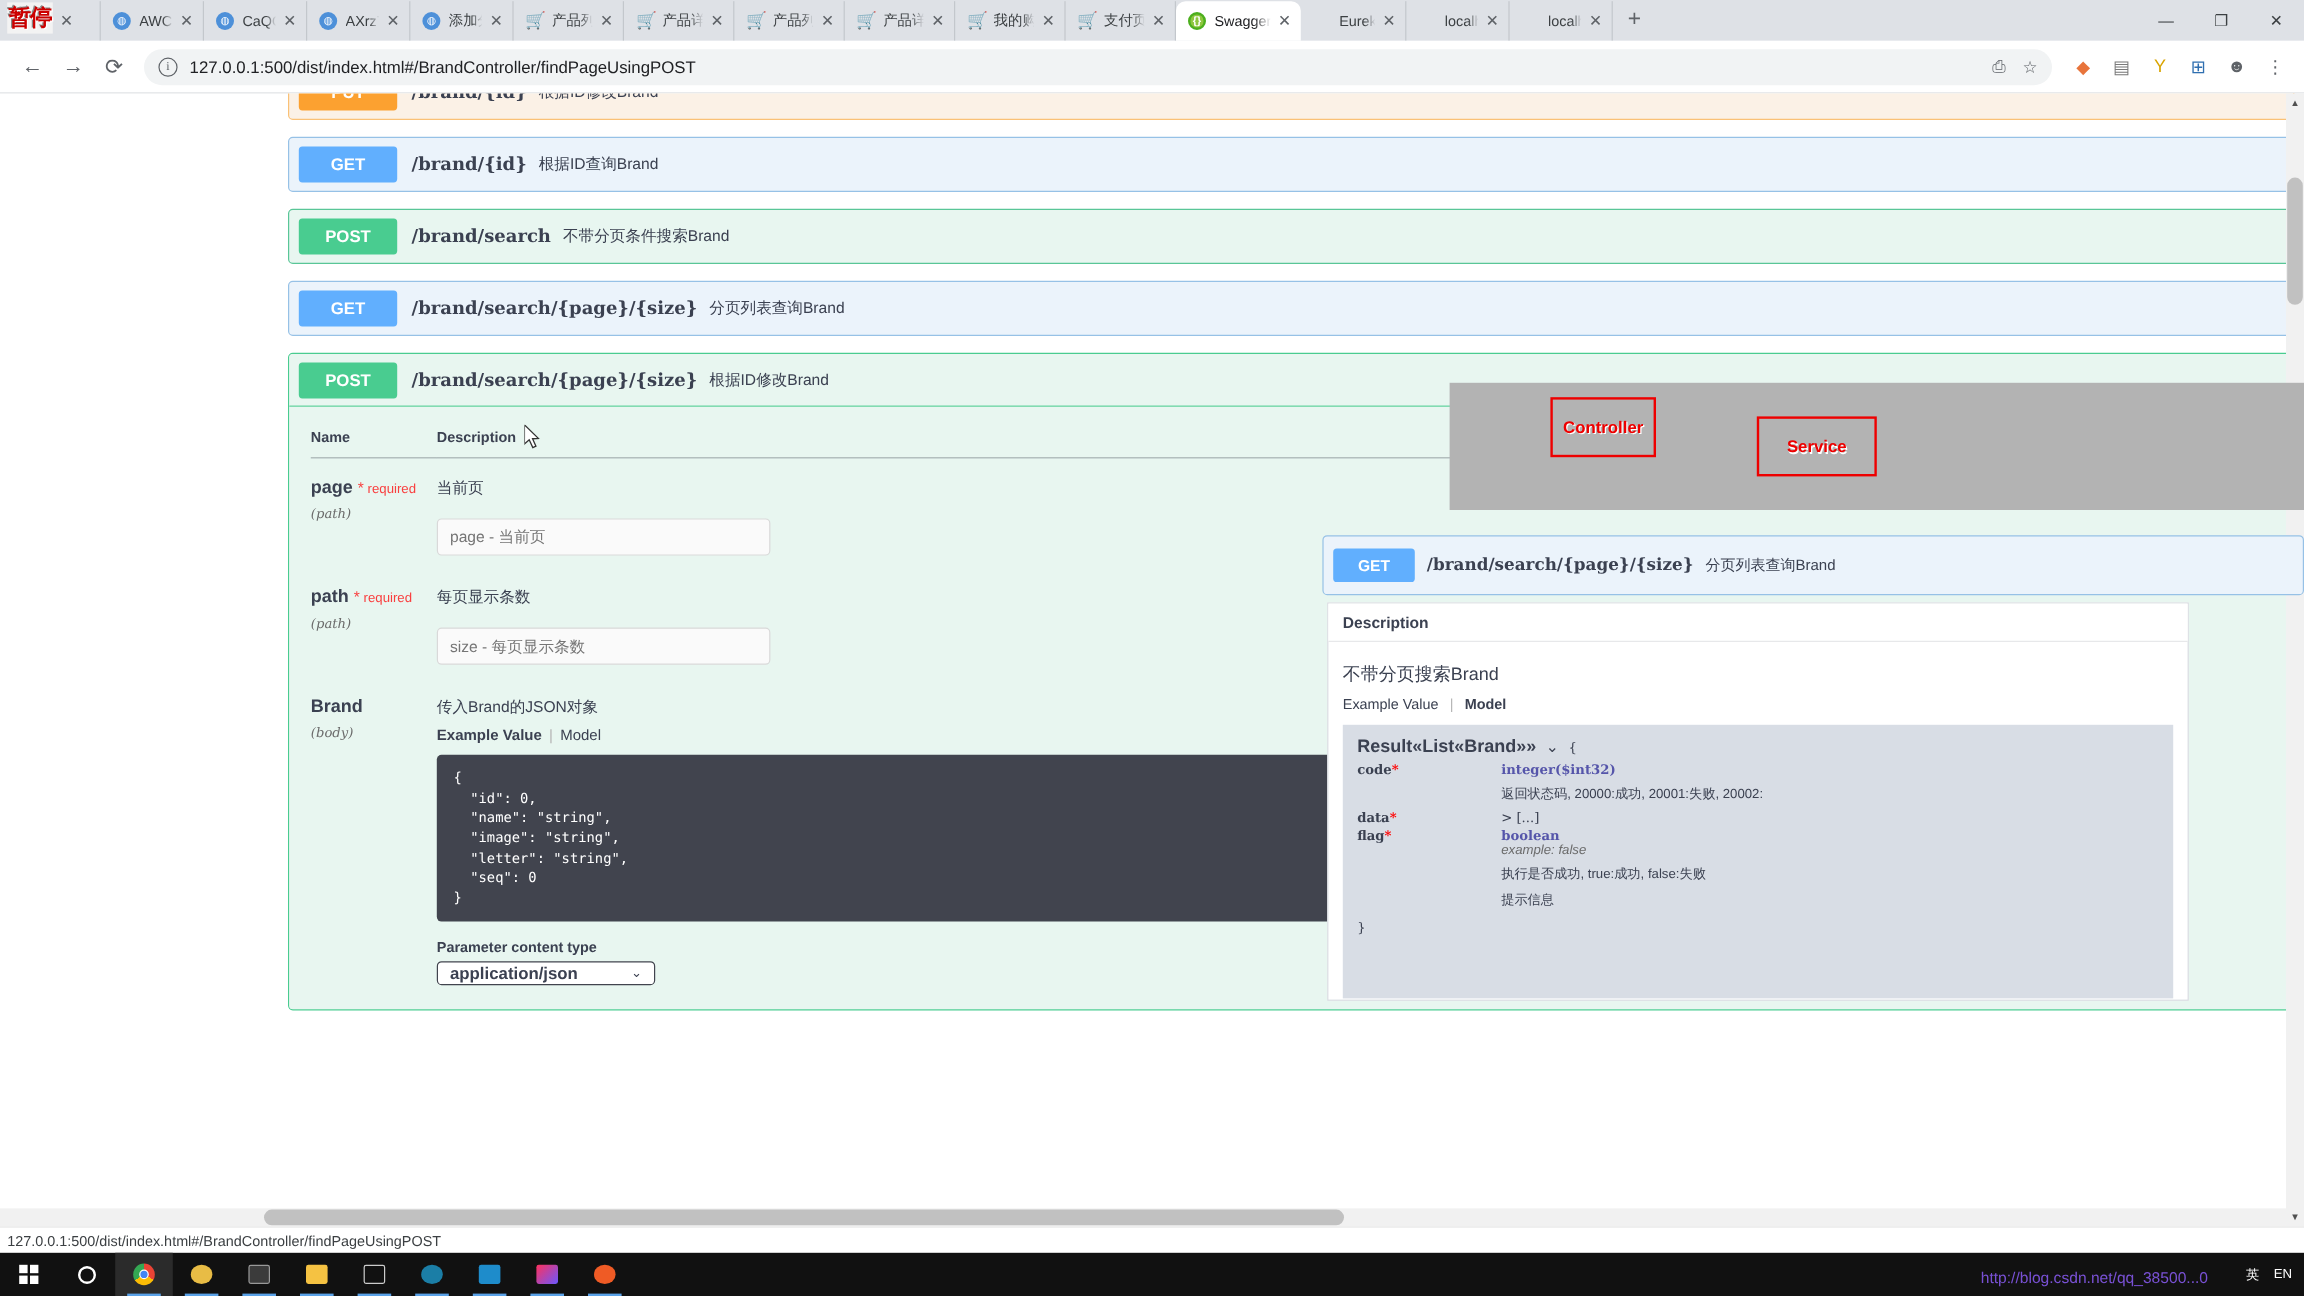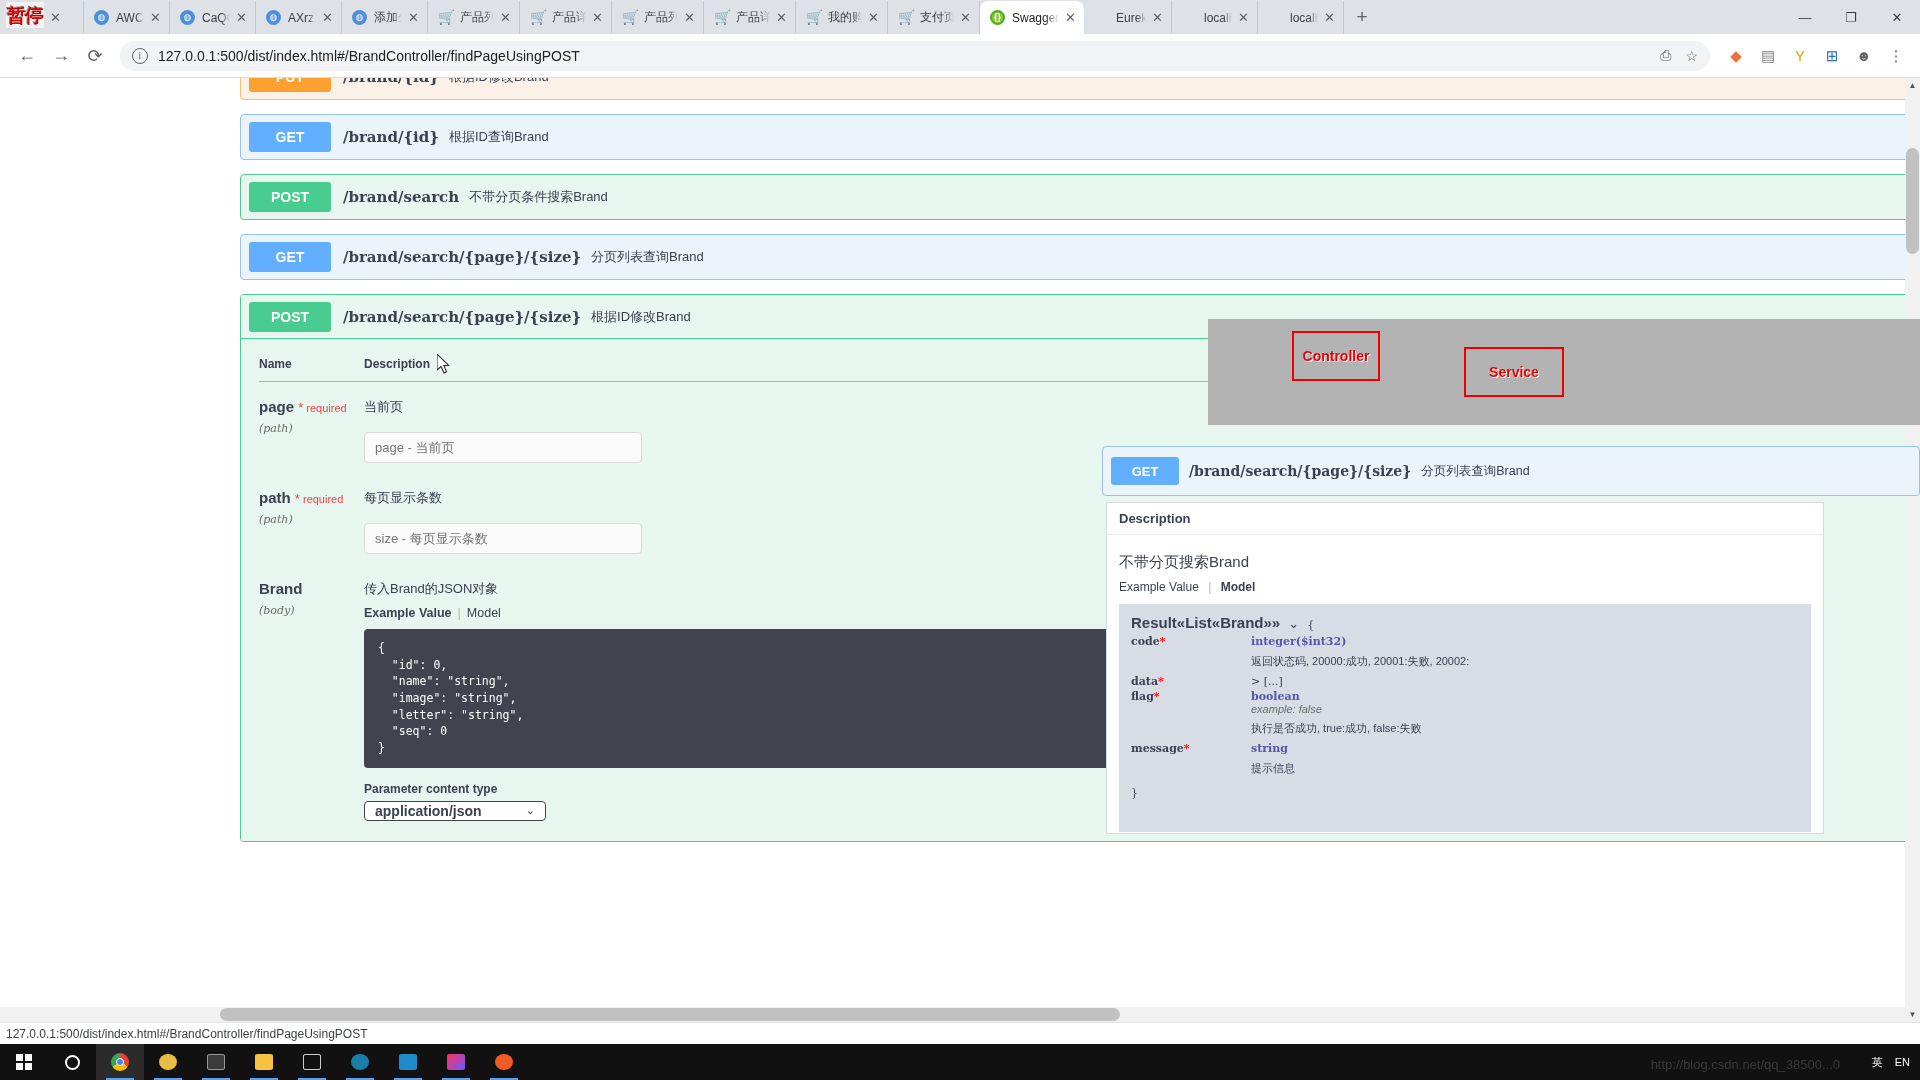--- a/index.html
+++ b/index.html
@@ -238,21 +238,21 @@
   .winlogo i { background:#fff; display:block; }
   .circ { width:15px;height:15px;border-radius:50%;border:2px solid #fff; }
   .chrome-ic { width:18px;height:18px;border-radius:50%;
      background: conic-gradient(#ea4335 0 33%, #fbbc05 33% 66%, #34a853 66% 100%);
      display:flex;align-items:center;justify-content:center; }
   .chrome-ic i { width:8px;height:8px;border-radius:50%;background:#4285f4;border:1.5px solid #fff; }
   .sq { width:18px;height:16px;border-radius:2px; }
   .tray { margin-left:auto; display:flex; align-items:center; gap:12px;
      color:#fff; font-size:11px; padding-right:10px; }
   .watermark {
-    position:absolute; right:80px; bottom:8px; font-size:13px; color:#404040;
+    position:absolute; right:80px; bottom:8px; font-size:13px; color:#8b5cf6;
     z-index:40; opacity:.85; white-space:nowrap;
   }
   .cursor { position:absolute; left:437px; top:354px; z-index:25; }
 </style>
 </head>
 <body>
 
 <div class="screen">
 
   <div class="chrome-tabbar">
@@ -515,24 +515,20 @@
             <div class="mrow">
               <span class="mkey"><span>data</span><span class="req-star">*</span></span>
               <span class="mval ">&gt; [...]</span>
             </div>
             <div class="mrow">
               <span class="mkey"><span>flag</span><span class="req-star">*</span></span>
               <span class="mval type-blue">boolean</span>
             </div>
             <div class="mnote italic muted" style="margin: 0px 0px 0px 120px;">example: false</div>
             <div class="mnote">执行是否成功, true:成功, false:失败</div>
-            <div class="mrow">
-              <span class="mkey"><span>message</span><span class="req-star">*</span></span>
-              <span class="mval type-blue">string</span>
-            </div>
             <div class="mnote">提示信息</div>
           </div>
         <div style="margin-top:10px;">}</div>
       </div>
     </div>
   </div>
 
   <div class="vscroll">
     <div class="arrow" style="top:0;">▲</div>
     <div class="vthumb" style="top:70px; height:106px;"></div>

